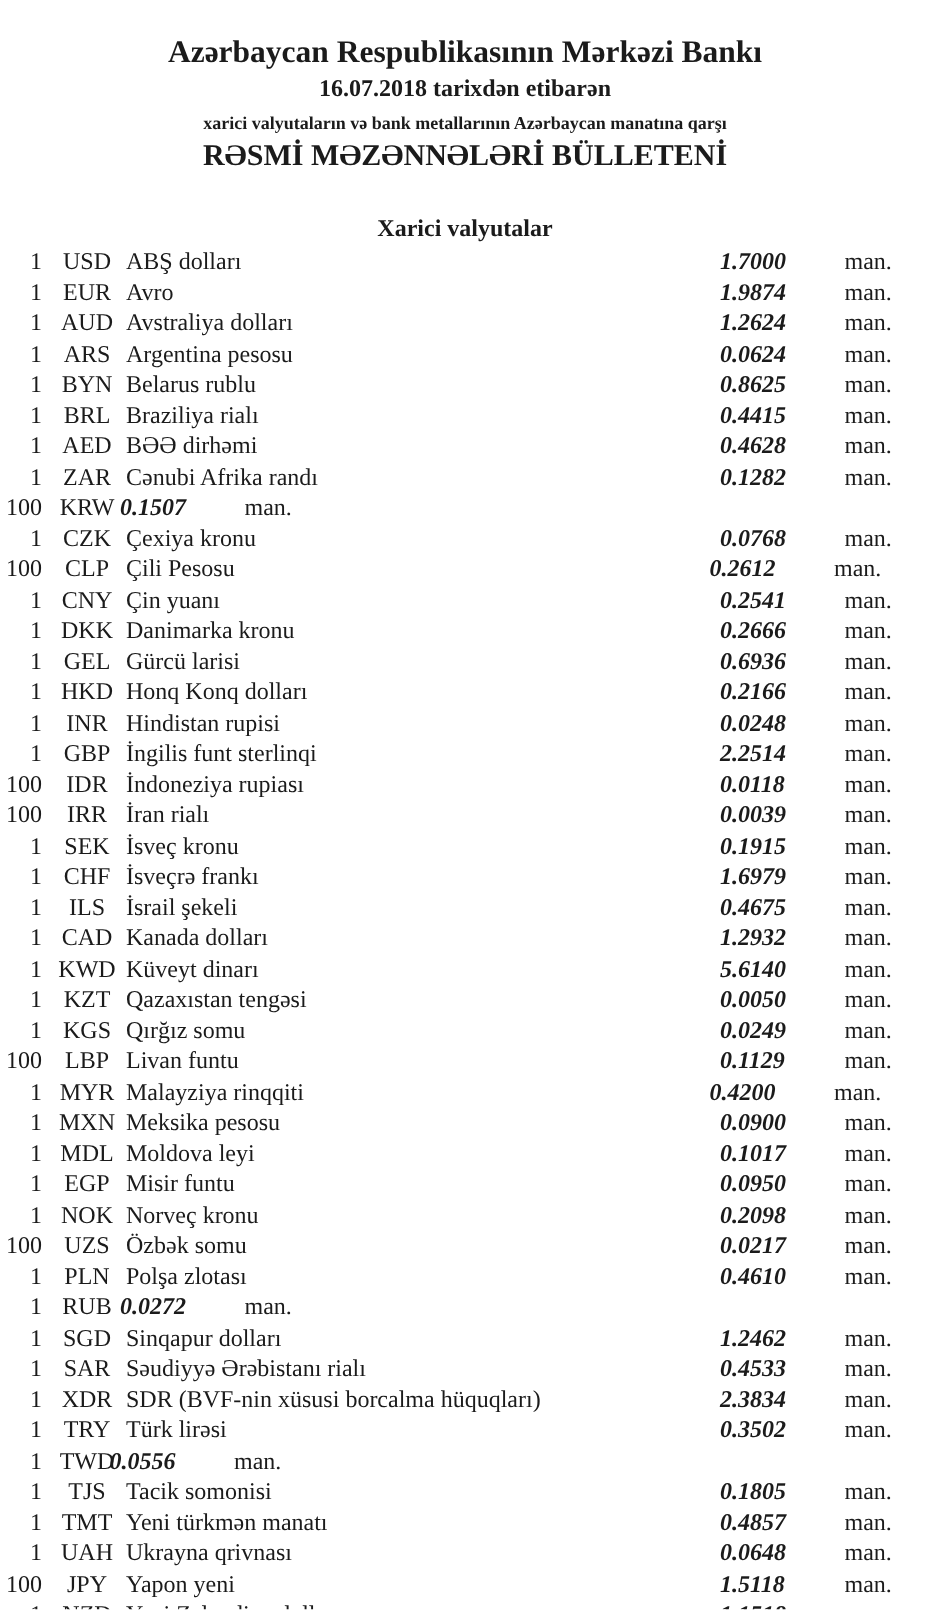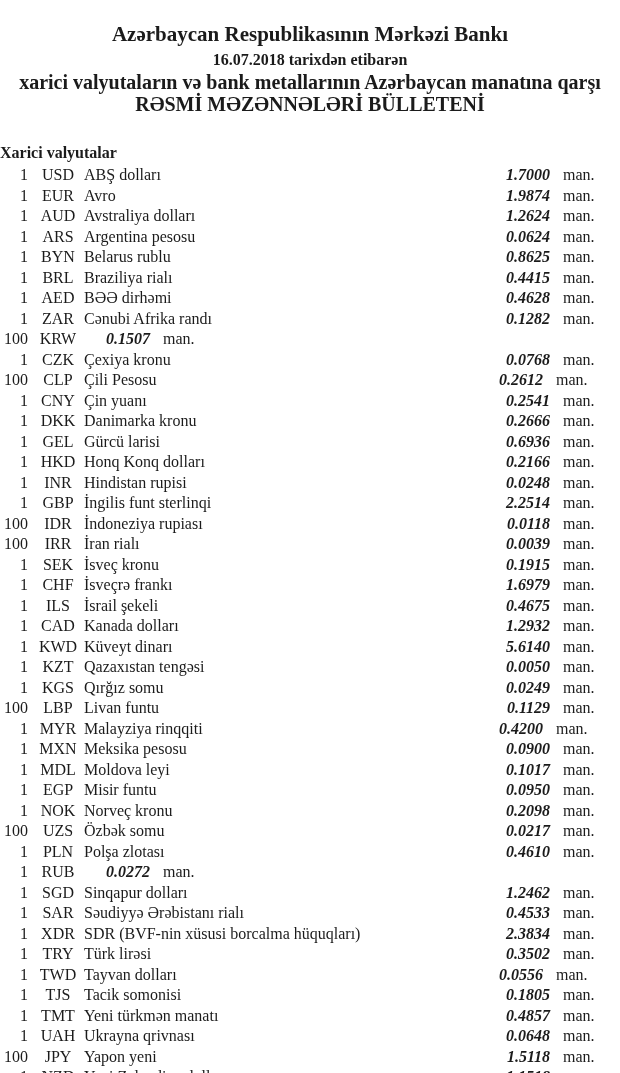--- a/index.html
+++ b/index.html
@@ -24,31 +24,32 @@
     font-size: 21px;
     line-height: 29px;
     font-weight: bold;
   }
   .doc-date {
     font-size: 16px;
     line-height: 22px;
     font-weight: bold;
   }
   .doc-subtitle {
-    font-size: 20px;
+    font-size: 12px;
     line-height: 22px;
     font-weight: bold;
   }
   .doc-bulletin {
     font-size: 20px;
     line-height: 22px;
     font-weight: bold;
   }
   .section-title {
     margin-top: 27px;
+    text-align: center;
     font-size: 16px;
     line-height: 21px;
     font-weight: bold;
   }
   .currency-table {
     margin-top: 2px;
   }
   .row {
     display: flex;
     height: 20.5px;
@@ -69,21 +70,21 @@
     flex: none;
   }
   .name {
     flex: 1;
     margin-left: 4px;
     white-space: nowrap;
     overflow: hidden;
   }
   .rate {
     width: 70px;
-    text-align: right;
+    text-align: left;
     font-weight: bold;
     font-style: italic;
     flex: none;
   }
   .unit {
     width: 38px;
     margin-left: 13px;
     text-align: left;
     flex: none;
   }
@@ -414,21 +415,20 @@
       <span class="qty">1</span>
       <span class="code">TRY</span>
       <span class="name">Türk lirəsi</span>
       <span class="rate">0.3502</span>
       <span class="unit">man.</span>
     </div>
 
     <div class="row shifted">
       <span class="qty">1</span>
       <span class="code">TWD</span>
-      <span class="name">Tayvan dolları</span>
       <span class="rate">0.0556</span>
       <span class="unit">man.</span>
     </div>
 
     <div class="row">
       <span class="qty">1</span>
       <span class="code">TJS</span>
       <span class="name">Tacik somonisi</span>
       <span class="rate">0.1805</span>
       <span class="unit">man.</span>

